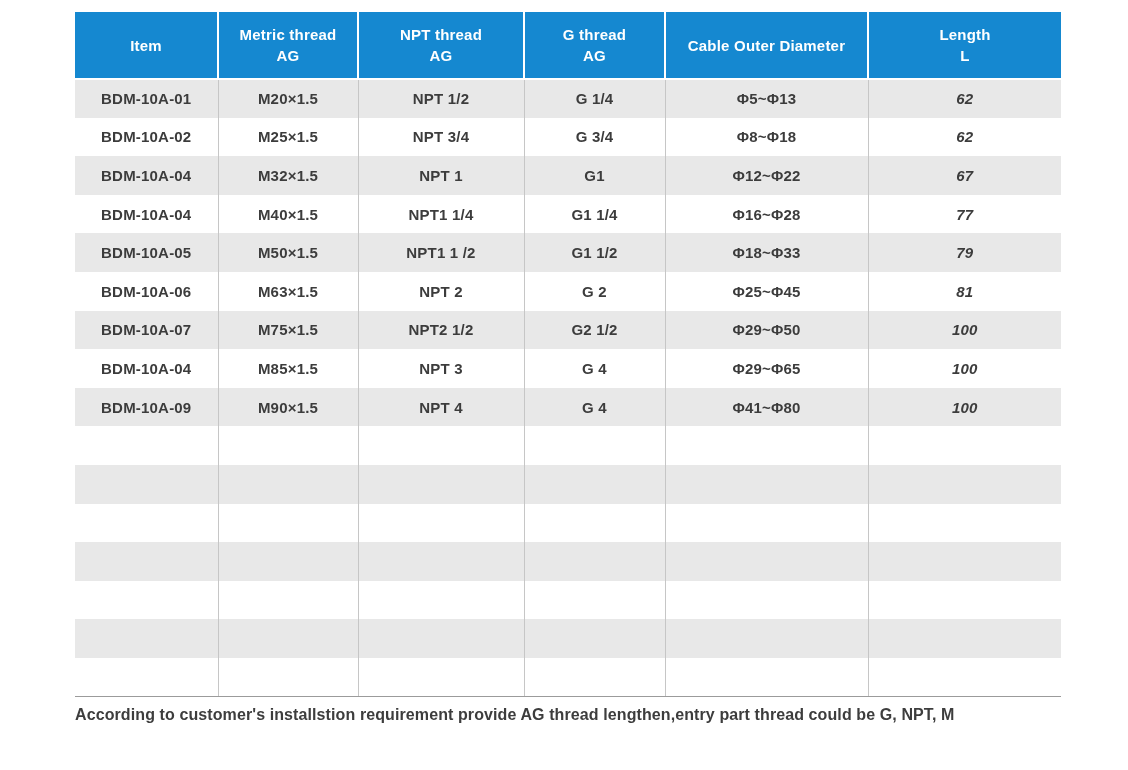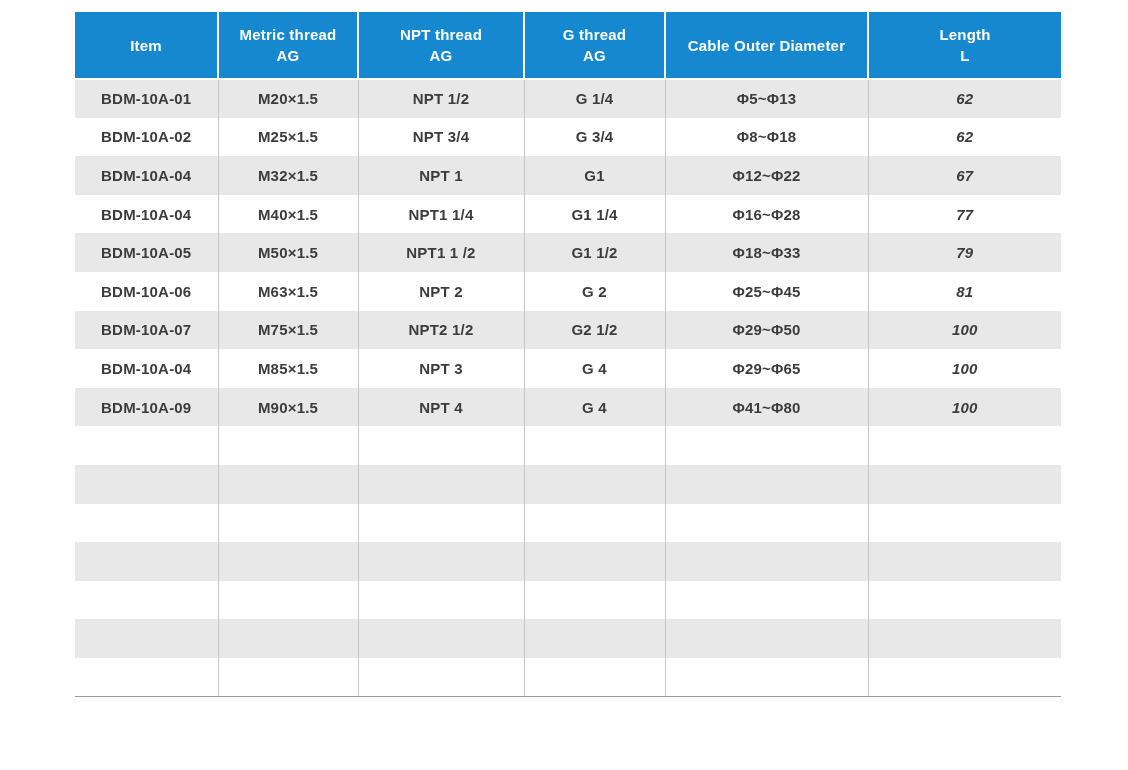--- a/index.html
+++ b/index.html
@@ -227,14 +227,15 @@
         <td></td>
           <td></td>
           <td></td>
           <td></td>
           <td></td>
           <td></td>
       </tr>
     </tbody>
   </table>
 
+  <p class="footer-note">According to customer's installstion requirement provide AG thread lengthen,entry part thread could be G, NPT, M</p>
 
 </div>
 
 </body></html>

